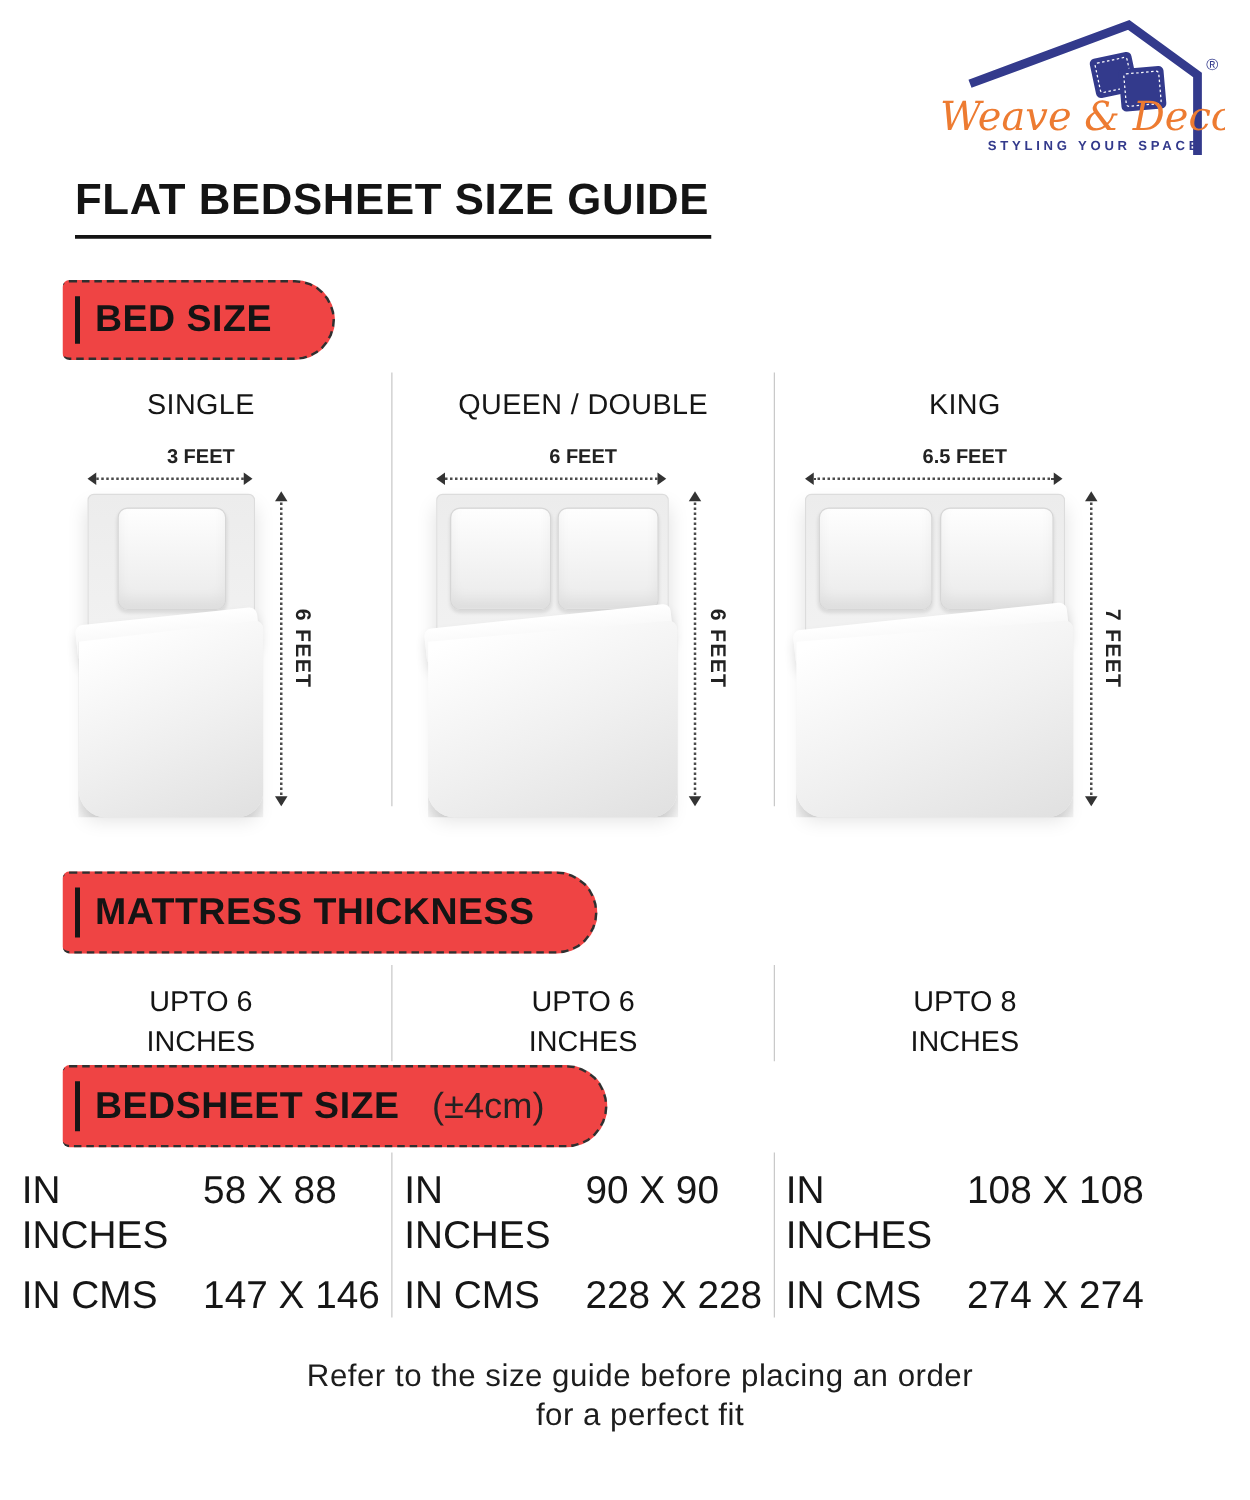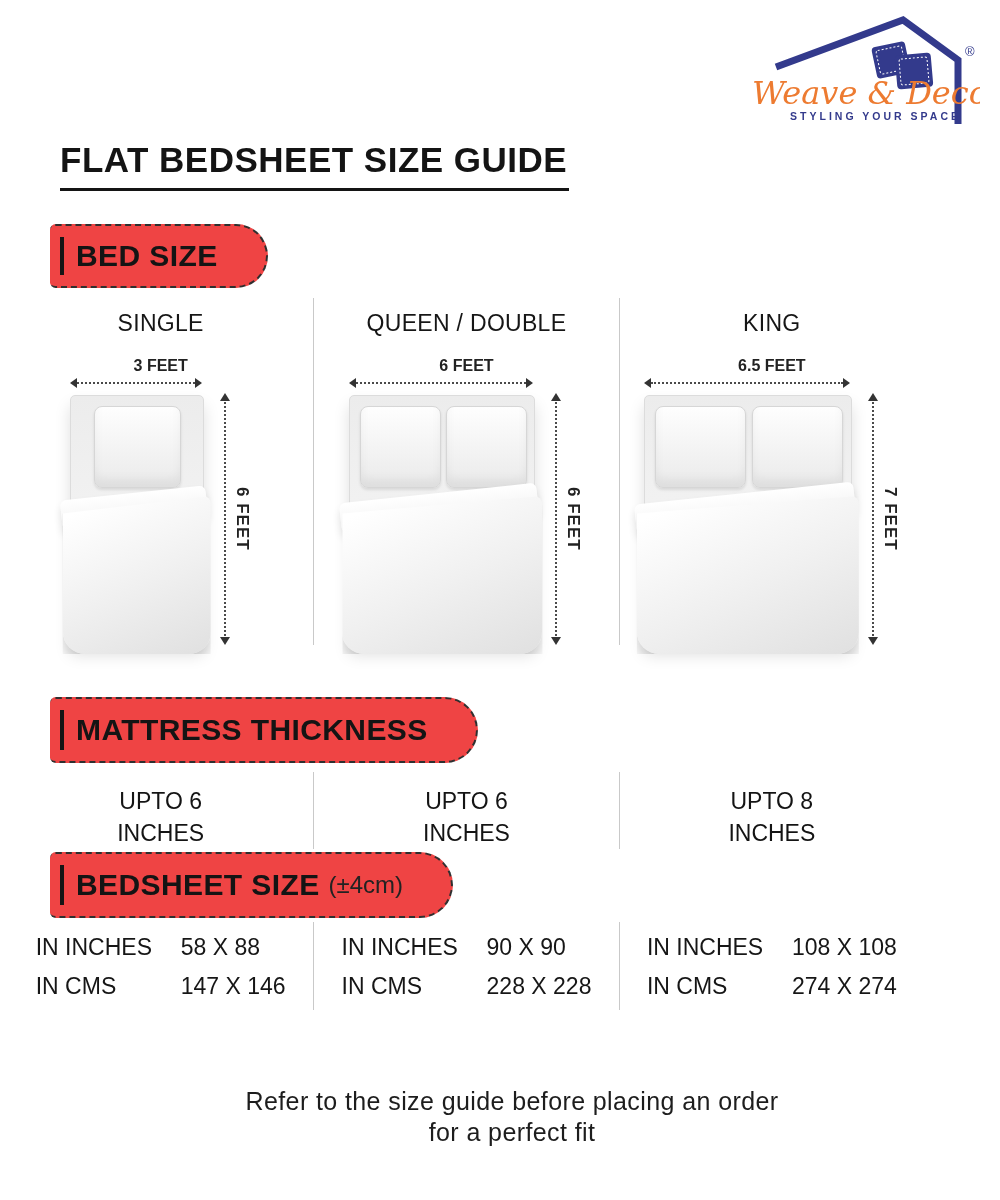--- a/index.html
+++ b/index.html
@@ -13,21 +13,21 @@
   .page-title{position:absolute;top:140px;left:60px;font-size:35px;font-weight:700;
     letter-spacing:.5px;color:#141414;border-bottom:3px solid #141414;padding:0 2px 8px 0;
     white-space:nowrap;}
 
   
   .badge{position:absolute;left:50px;display:flex;align-items:center;background:#ef4444;
     border:2px dashed #2f2f2f;border-left:none;border-radius:6px 34px 34px 6px;
     padding-right:48px;white-space:nowrap;}
   .badge .bar{width:4px;background:#151515;align-self:stretch;margin:11px 12px 11px 10px;}
   .badge .label{font-size:30px;font-weight:700;letter-spacing:.4px;color:#141414;}
-  .badge .tolerance{font-size:24px;font-weight:400;margin-left:9px;color:#222;letter-spacing:0;text-align:center;}
+  .badge .tolerance{font-size:29px;font-weight:400;margin-left:26px;color:#222;letter-spacing:0;text-align:center;}
   #badge-bedsize{top:224px;height:60px;}
   #badge-mattress{top:697px;height:62px;}
   #badge-bedsheet{top:852px;height:62px;}
 
   
   .grid{position:absolute;left:8px;width:916px;display:grid;grid-template-columns:1fr 1fr 1fr;}
   .grid .col{display:flex;flex-direction:column;align-items:center;}
   .grid .col + .col{border-left:1px solid #c9c9c9;}
   #grid-beds{top:298px;height:340px;}
   #grid-thickness{top:772px;height:76px;}
@@ -65,21 +65,21 @@
   .v-line::after{content:"";position:absolute;left:-6px;bottom:-2px;
     border-left:5px solid transparent;border-right:5px solid transparent;border-top:8px solid #333;}
   .v-label{writing-mode:vertical-rl;font-weight:700;font-size:17px;letter-spacing:1px;
     margin-left:6px;align-self:center;color:#222;}
 
   
   .thickness{margin-top:13px;font-size:23px;line-height:1.4;text-align:center;color:#141414;}
 
   
   .sheet-inner{margin-top:12px;display:flex;flex-direction:column;gap:12px;}
-  .sheet-row{display:flex;font-size:23px;color:#161616;}
+  .sheet-row{display:flex;font-size:31px;color:#161616;}
   .sheet-label{width:145px;}
   .sheet-value{}
 
   
   .footer{position:absolute;top:1086px;left:12px;width:100%;text-align:center;
     font-size:25px;font-weight:400;color:#1d1d1d;line-height:1.25;letter-spacing:.4px;}
 </style>
 </head>
 <body>
 

